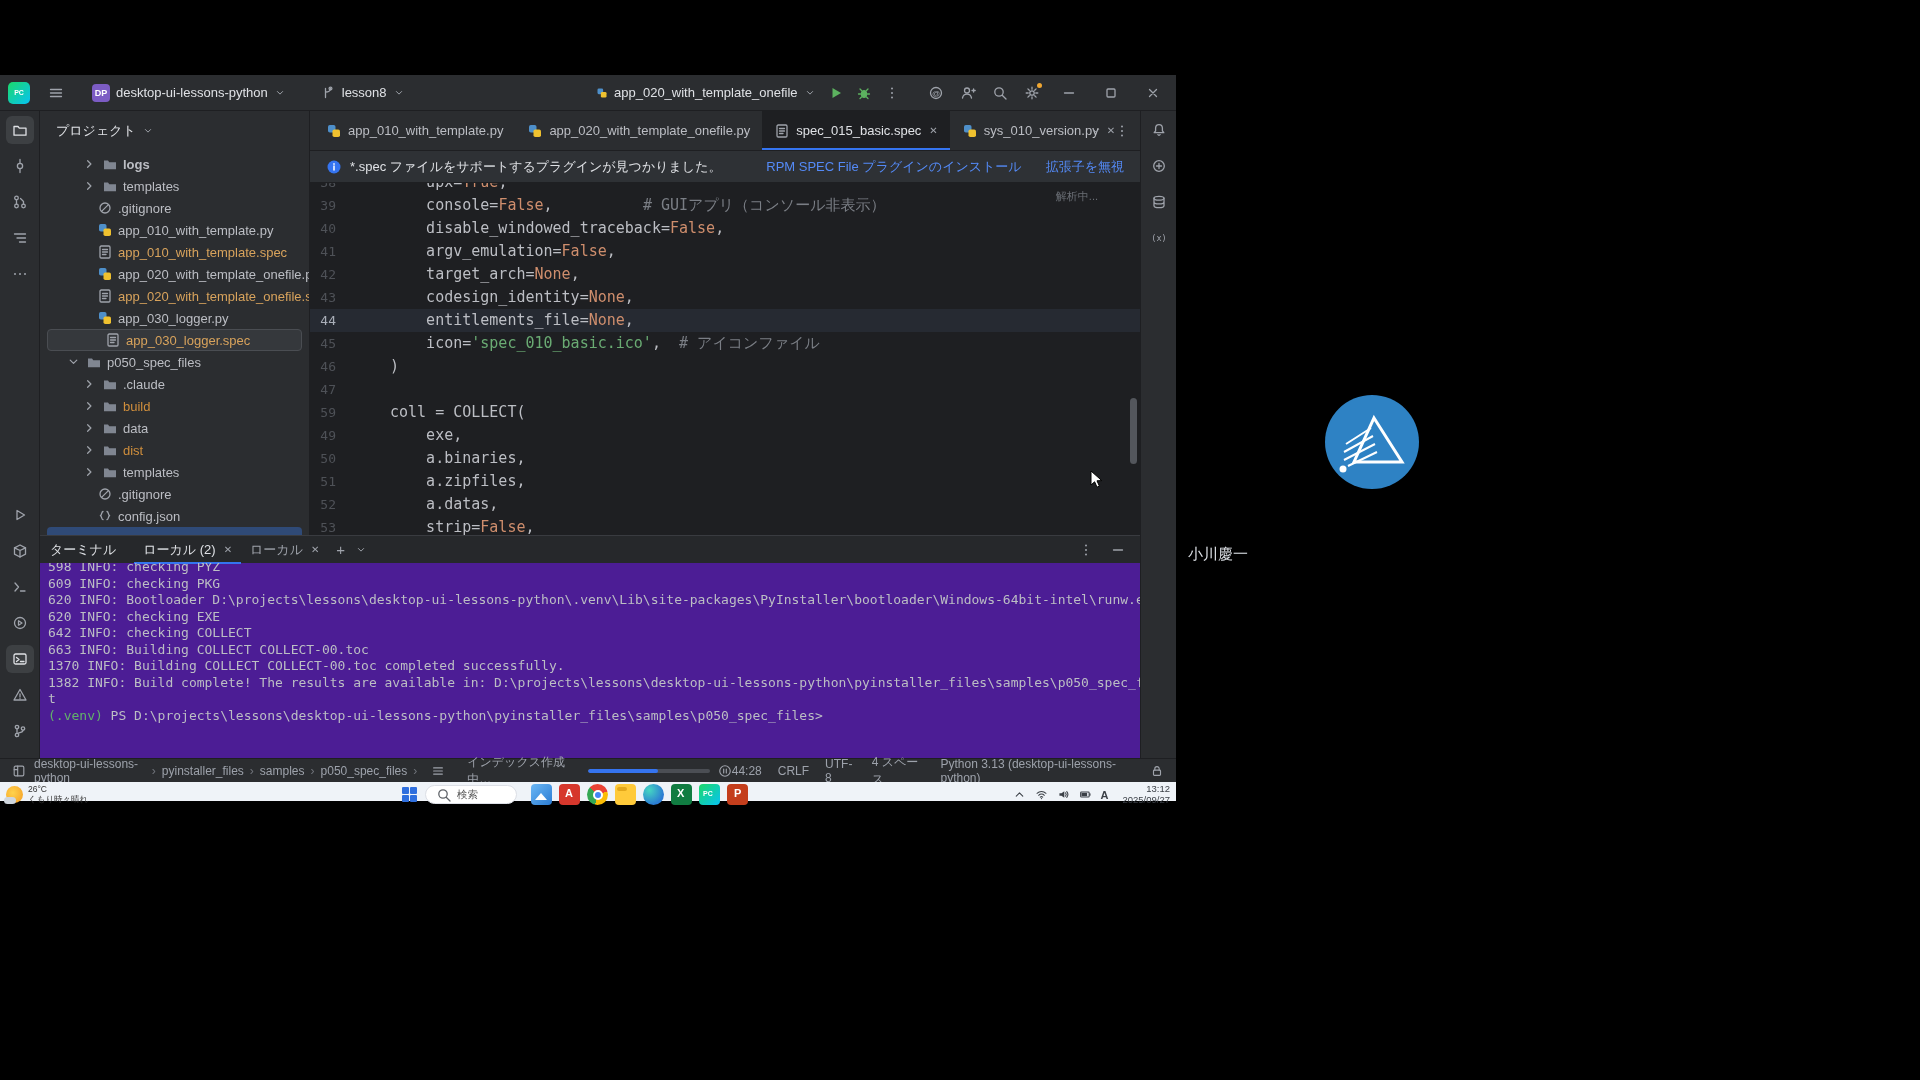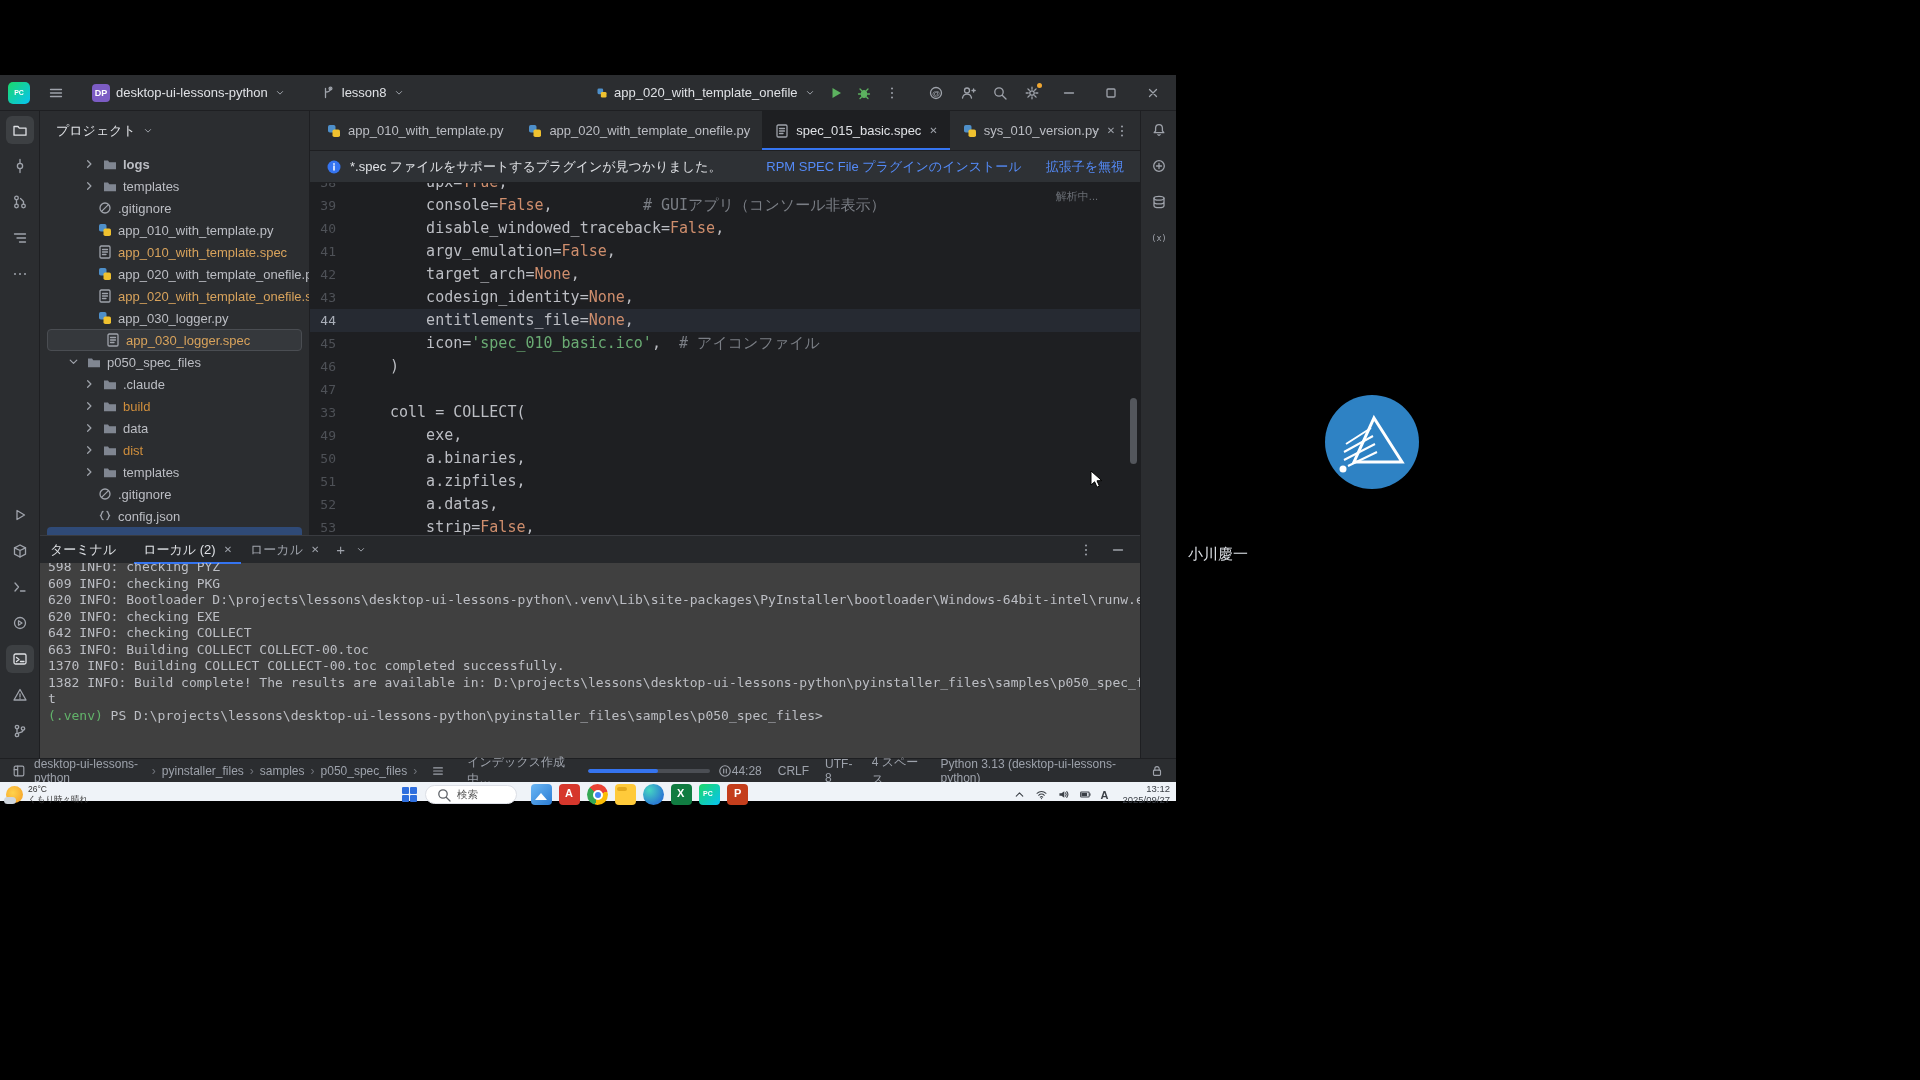--- a/index.html
+++ b/index.html
@@ -65,21 +65,21 @@
   #code{margin-top:-12px}
   .crow{display:flex;height:23px;line-height:23px;white-space:pre}
   .crow.current{background:#262a32}
   .ln{width:26px;text-align:right;color:#4e5157;font-size:13px;flex:none}
   .crow.current .ln{color:#a9aeb8}
   .lc{padding-left:54px}
   .t-d{color:#bcbec4}.t-k{color:#cf8e6d}.t-s{color:#6aab73}.t-c{color:#7a7e85}
   .analyzing{position:absolute;top:6px;right:42px;font-size:11px;color:#6b6f76;font-family:"Liberation Sans",sans-serif}
   .scroll-thumb{position:absolute;right:3px;top:215px;width:7px;height:66px;border-radius:4px;background:#53565c}
   
-  .terminal{height:284px;display:flex;flex-direction:column;background:#404040}
+  .terminal{height:284px;display:flex;flex-direction:column;background:#4c1d95}
   .term-header{height:28px;background:#26282b;border-top:1px solid #393b40;display:flex;align-items:center;padding-left:10px}
   .term-title{color:#dfe1e5;margin-right:18px}
   .ttab{display:flex;align-items:center;gap:6px;height:28px;padding:0 9px;color:#9fa3ab}
   .ttab.active{color:#dfe1e5;box-shadow:inset 0 -2px 0 #3574f0}
   .term-plus{margin-left:8px;color:#9fa3ab;font-size:15px}
   .term-chev{margin-left:10px}
   .term-end{margin-left:auto;display:flex;align-items:center;gap:16px;padding-right:14px;color:#9fa3ab}
   .term-body{flex:1;overflow:hidden;padding:2px 0 0 8px;font-family:"DejaVu Sans Mono","Liberation Mono",monospace;font-size:13px}
   #term{margin-top:-6px}
   .trowline{height:16.5px;line-height:16.5px;white-space:pre;color:#d8dadf}
@@ -647,21 +647,21 @@
                     <div class="crow"><span class="ln">38</span><span class="lc"><span class="t-d">    upx=</span><span class="t-k">True</span><span class="t-d">,</span></span></div>
                     <div class="crow"><span class="ln">39</span><span class="lc"><span class="t-d">    console=</span><span class="t-k">False</span><span class="t-d">,          </span><span class="t-c"># GUIアプリ（コンソール非表示）</span></span></div>
                     <div class="crow"><span class="ln">40</span><span class="lc"><span class="t-d">    disable_windowed_traceback=</span><span class="t-k">False</span><span class="t-d">,</span></span></div>
                     <div class="crow"><span class="ln">41</span><span class="lc"><span class="t-d">    argv_emulation=</span><span class="t-k">False</span><span class="t-d">,</span></span></div>
                     <div class="crow"><span class="ln">42</span><span class="lc"><span class="t-d">    target_arch=</span><span class="t-k">None</span><span class="t-d">,</span></span></div>
                     <div class="crow"><span class="ln">43</span><span class="lc"><span class="t-d">    codesign_identity=</span><span class="t-k">None</span><span class="t-d">,</span></span></div>
                     <div class="crow current"><span class="ln">44</span><span class="lc"><span class="t-d">    entitlements_file=</span><span class="t-k">None</span><span class="t-d">,</span></span></div>
                     <div class="crow"><span class="ln">45</span><span class="lc"><span class="t-d">    icon=</span><span class="t-s">'spec_010_basic.ico'</span><span class="t-d">,  </span><span class="t-c"># アイコンファイル</span></span></div>
                     <div class="crow"><span class="ln">46</span><span class="lc"><span class="t-d">)</span></span></div>
                     <div class="crow"><span class="ln">47</span><span class="lc"></span></div>
-                    <div class="crow"><span class="ln">33</span><span class="lc"><span class="t-d">coll = COLLECT(</span></span></div>
+                    <div class="crow"><span class="ln">59</span><span class="lc"><span class="t-d">coll = COLLECT(</span></span></div>
                     <div class="crow"><span class="ln">49</span><span class="lc"><span class="t-d">    exe,</span></span></div>
                     <div class="crow"><span class="ln">50</span><span class="lc"><span class="t-d">    a.binaries,</span></span></div>
                     <div class="crow"><span class="ln">51</span><span class="lc"><span class="t-d">    a.zipfiles,</span></span></div>
                     <div class="crow"><span class="ln">52</span><span class="lc"><span class="t-d">    a.datas,</span></span></div>
                     <div class="crow"><span class="ln">53</span><span class="lc"><span class="t-d">    strip=</span><span class="t-k">False</span><span class="t-d">,</span></span></div>
                   </div>
                 <div class="analyzing">解析中...</div>
                 <div class="scroll-thumb"></div>
               </div>
             </div>

